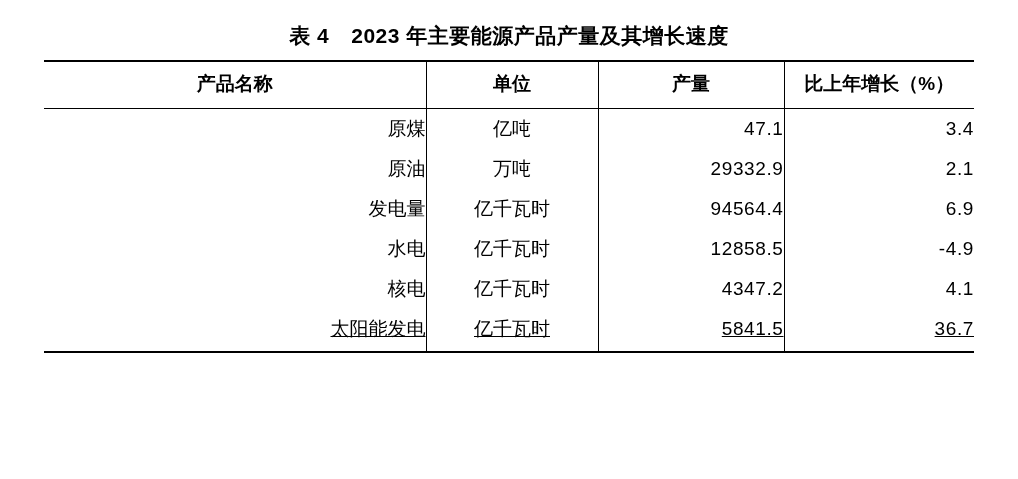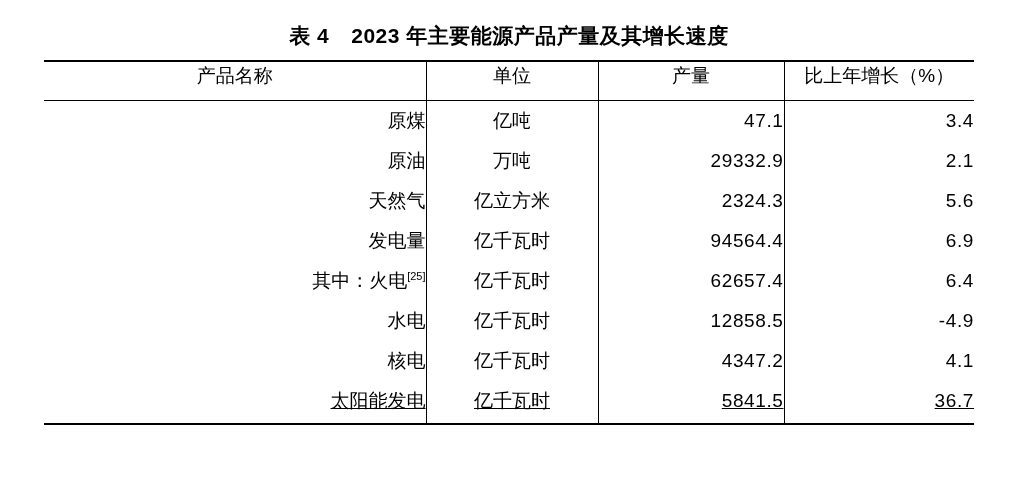--- a/index.html
+++ b/index.html
@@ -39,23 +39,23 @@
     border-collapse: collapse;
     table-layout: fixed;
   }
   table.energy col.c-name  { width: 382px; }
   table.energy col.c-unit  { width: 172px; }
   table.energy col.c-out   { width: 186px; }
   table.energy col.c-grow  { width: 190px; }
 
   table.energy thead th {
     font-size: 19px;
-    font-weight: normal;
+    font-weight: bold;
     text-align: center;
-    padding: 1px 0 11px 0;
+    padding: 9px 0 11px 0;
     border-top: 2.5px solid #000;
     border-bottom: 1px solid #000;
     font-family: "Liberation Sans", "DejaVu Sans", sans-serif;
   }
   table.energy thead th.vl {
     border-left: 1px solid #000;
   }
   table.energy tbody td {
     font-size: 19px;
     padding: 7px 0 7px 0;
@@ -129,36 +129,24 @@
           <td class="num vl">47.1</td>
           <td class="grow vl">3.4</td>
         </tr>
         <tr>
           <td class="name"><span>原油</span></td>
           <td class="unit vl">万吨</td>
           <td class="num vl">29332.9</td>
           <td class="grow vl">2.1</td>
         </tr>
         <tr>
-          <td class="name"><span>天然气</span></td>
-          <td class="unit vl">亿立方米</td>
-          <td class="num vl">2324.3</td>
-          <td class="grow vl">5.6</td>
-        </tr>
-        <tr>
           <td class="name"><span>发电量</span></td>
           <td class="unit vl">亿千瓦时</td>
           <td class="num vl">94564.4</td>
           <td class="grow vl">6.9</td>
-        </tr>
-        <tr>
-          <td class="name indent-1"><span>其中：火电</span><sup class="note">[25]</sup></td>
-          <td class="unit vl">亿千瓦时</td>
-          <td class="num vl">62657.4</td>
-          <td class="grow vl">6.4</td>
         </tr>
         <tr>
           <td class="name indent-2"><span>水电</span></td>
           <td class="unit vl">亿千瓦时</td>
           <td class="num vl">12858.5</td>
           <td class="grow vl">-4.9</td>
         </tr>
         <tr>
           <td class="name indent-2"><span>核电</span></td>
           <td class="unit vl">亿千瓦时</td>

